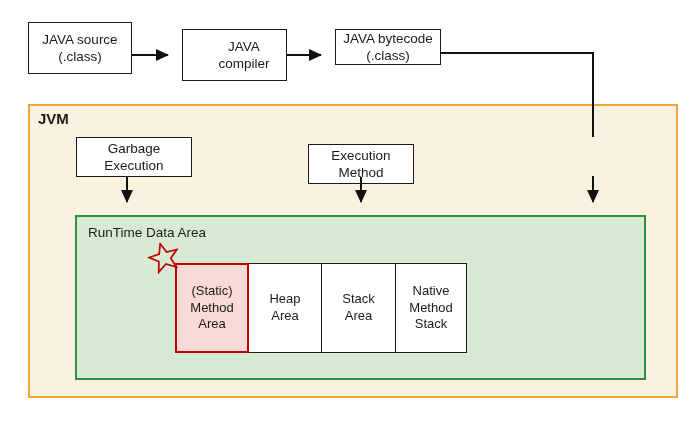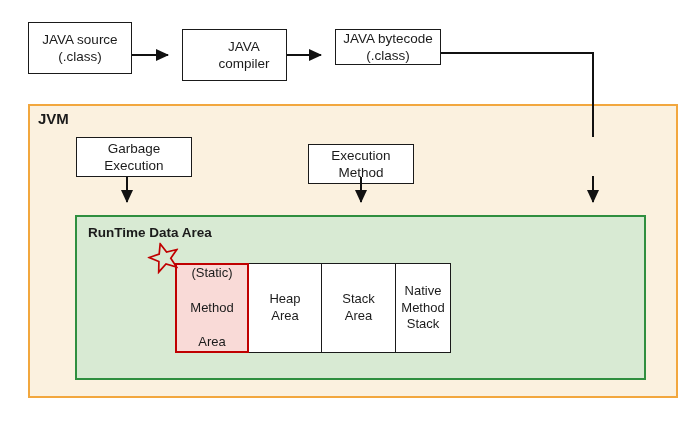--- a/index.html
+++ b/index.html
@@ -36,35 +36,35 @@
   }
   .node-gc{left:76px;top:137px;width:116px;height:40px;}
   .node-ee{left:308px;top:137px;width:106px;height:40px;margin-top:7px;}
   .node-cl{left:541px;top:138px;width:106px;height:38px;}
   .runtime{
     position:absolute;left:75px;top:215px;width:571px;height:165px;
     background:var(--runtime-background);border:2px solid var(--runtime-border);
     box-sizing:border-box;
   }
   .runtime-label{
-    position:absolute;left:88px;top:225px;font-size:13.5px;font-weight:700;
+    position:absolute;left:88px;top:225px;font-size:13.5px;font-weight:400;
   }
   .areas-row{
     position:absolute;left:175px;top:263px;display:flex;flex-direction:row;
   }
   .area{
     width:74px;height:90px;background:#ffffff;border:1px solid #1a1a1a;
     margin-left:-1px;box-sizing:border-box;
     display:flex;flex-direction:column;align-items:center;justify-content:center;
     font-size:13px;line-height:1.3;text-align:center;
   }
   .area:first-child{margin-left:0;}
   .area.highlight{
     background:var(--highlight-background);border:2px solid var(--highlight-border);
-    z-index:2;position:relative;justify-content:space-between;
+    z-index:2;position:relative;
   }
   .connectors{
     position:absolute;left:0;top:0;width:700px;height:427px;
     pointer-events:none;z-index:5;
   }
   .conn{stroke:var(--connector);stroke-width:2;fill:none;}
   .star-annotation{
     position:absolute;left:148px;top:242px;width:32px;height:30px;z-index:6;
     pointer-events:none;transform:rotate(-16deg);
   }
@@ -112,21 +112,21 @@
       <div>Area</div>
     </div>
     <div class="area">
       <div>Heap</div>
       <div>Area</div>
     </div>
     <div class="area" style="width:75px">
       <div>Stack</div>
       <div>Area</div>
     </div>
-    <div class="area" style="width:56px">
+    <div class="area" style="width:72px">
       <div>Native</div>
       <div>Method</div>
       <div>Stack</div>
     </div>
   </div>
 
   <svg class="star-annotation" viewBox="0 0 30 28">
     <polygon points="15,1 18.6,10.2 28.5,10.6 20.8,16.8 23.7,26.3 15,20.8 6.3,26.3 9.2,16.8 1.5,10.6 11.4,10.2"></polygon>
   </svg>
 

